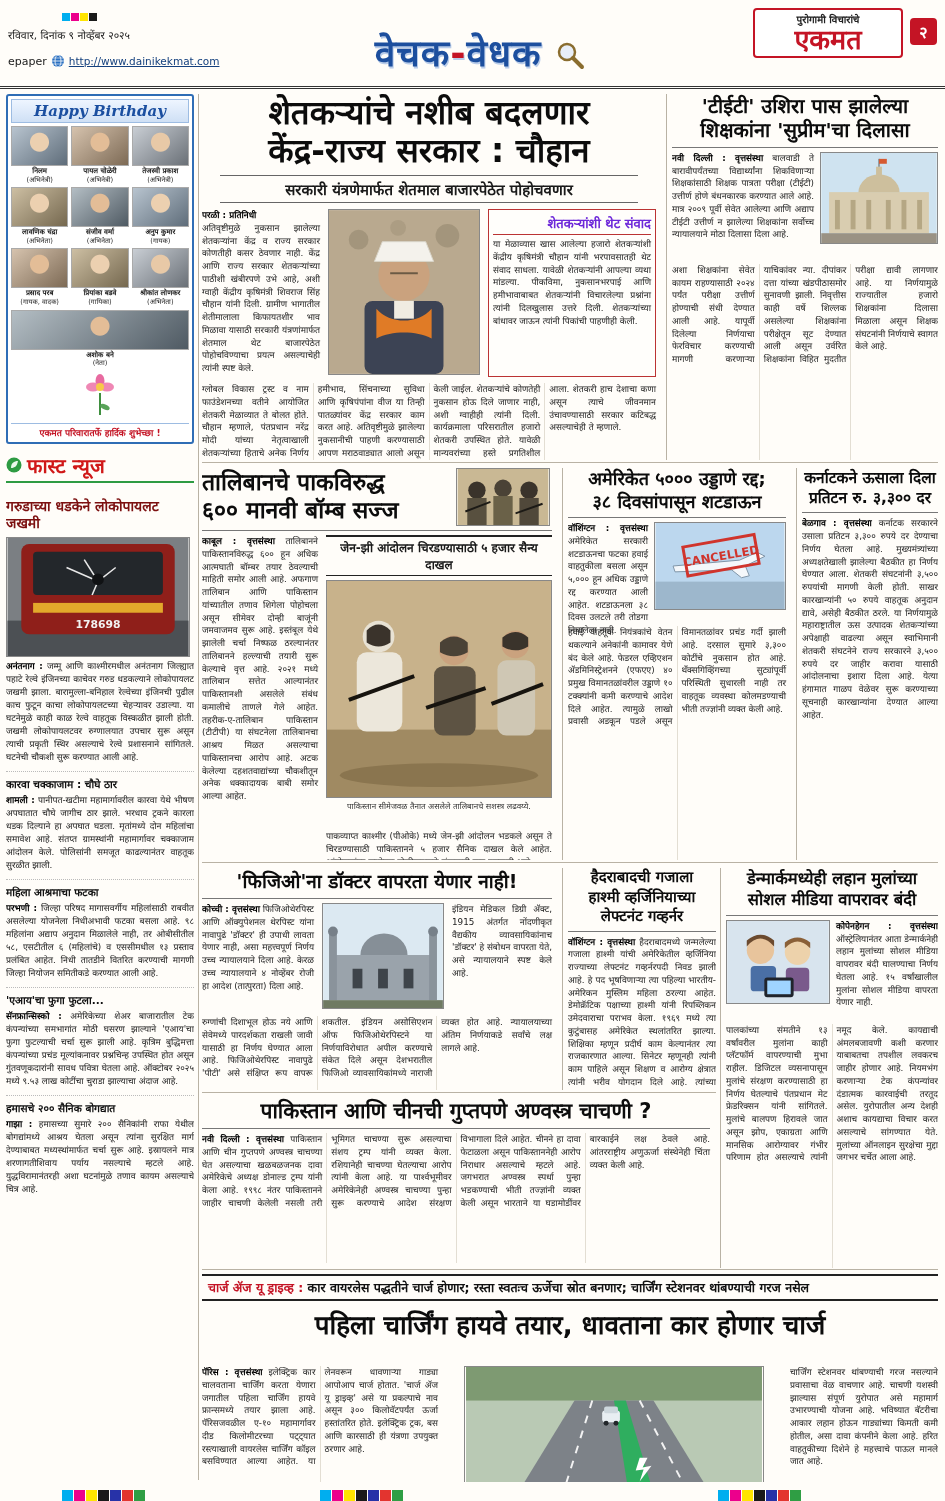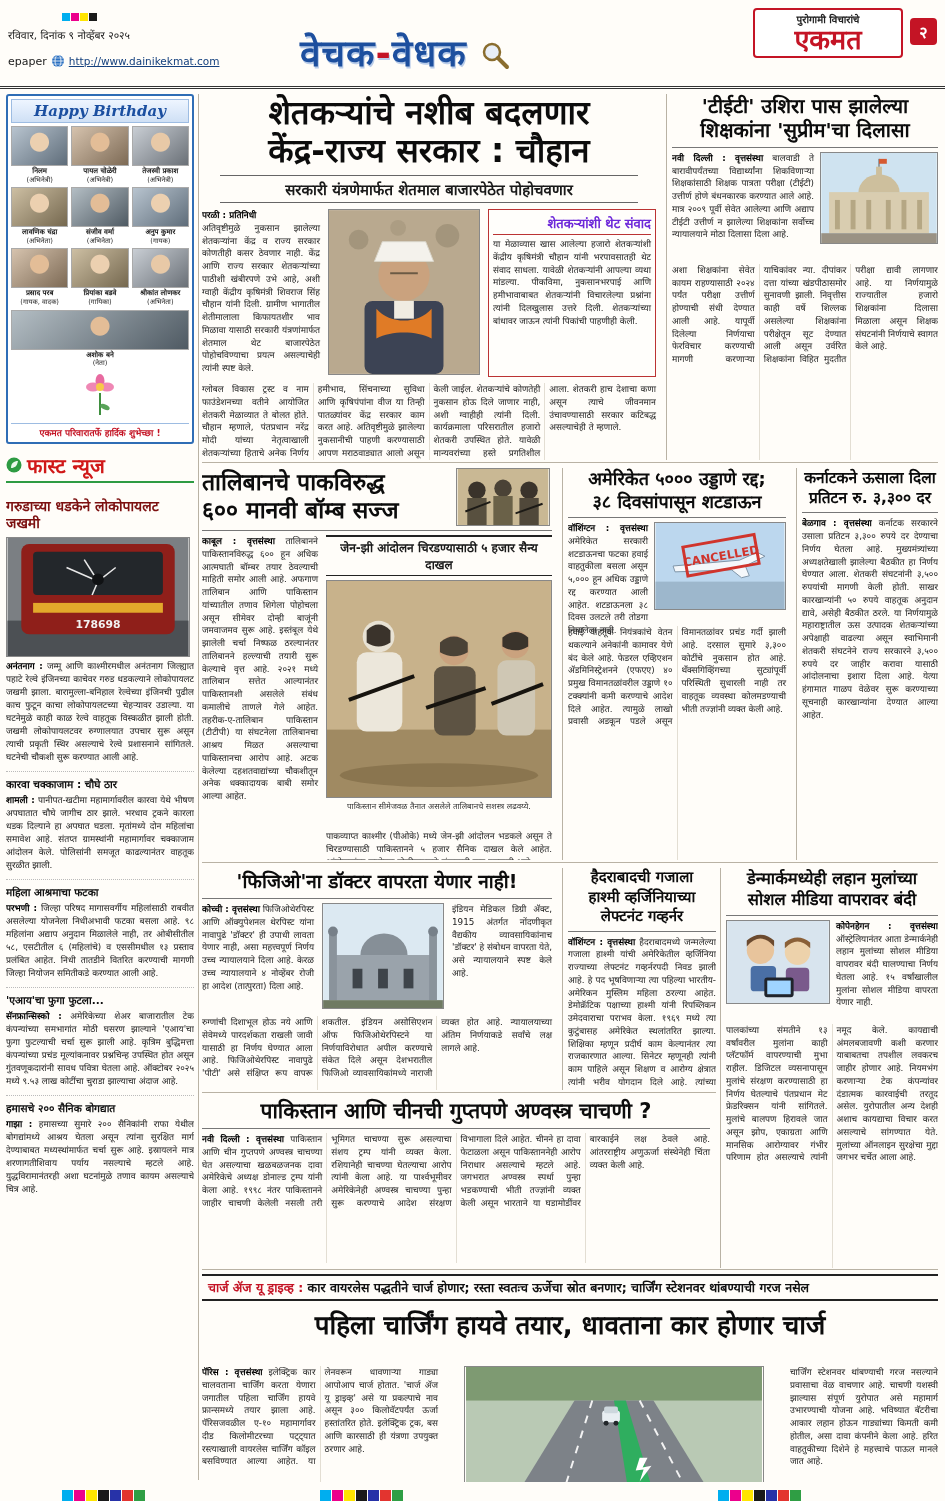--- a/index.html
+++ b/index.html
@@ -12,21 +12,21 @@
   .dl{font-weight:bold;color:#000}
   .cols2{columns:2;column-gap:9px;column-rule:1px solid #e3ded3}
   .cols3{columns:3;column-gap:9px;column-rule:1px solid #e3ded3}
   .cols4{columns:4;column-gap:9px;column-rule:1px solid #e3ded3}
   .vline{position:absolute;width:0;border-left:1px solid #b9b2a4}
   .hline{position:absolute;height:0;border-top:1px solid #b9b2a4}
   
   .hdr-top{position:absolute;left:8px;top:28px;font-size:10.5px;color:#222}
   .epaper-row{position:absolute;left:8px;top:54px;display:flex;align-items:center;gap:4px;font-size:11px}
   .epaper-url{color:#14407e;text-decoration:underline;font-size:10.5px}
-  .sec-title{position:absolute;left:300px;top:26px;width:360px;font-weight:bold;font-size:37px;letter-spacing:1px;color:#1d4f9e;text-shadow:1px 2px 0 #b9cce9}
+  .sec-title{position:absolute;left:300px;top:26px;width:360px;text-align:center;font-weight:bold;font-size:37px;letter-spacing:1px;color:#1d4f9e;text-shadow:1px 2px 0 #b9cce9}
   .sec-title .sep{color:#c41425}
   .mast-box{position:absolute;right:42px;top:8px;width:150px;border:2px solid #c41425;border-radius:4px;background:#fff;text-align:center;padding:2px 4px}
   .mast-tag{font-size:10px;font-weight:bold;color:#222}
   .mast-name{font-size:27px;font-weight:bold;color:#c41425;line-height:1.05}
   .pageno{position:absolute;right:8px;top:18px;width:27px;height:27px;background:#c41425;color:#fff;font-weight:bold;font-size:16px;display:flex;align-items:center;justify-content:center;border-radius:4px}
   .hdr-rule{position:absolute;left:0;top:86px;width:945px;border-top:3px double #333}
   .rs{display:inline-block;width:11px;height:11px;margin-right:1px}
   .rs.sm{width:8px;height:8px}
   
   .bday{border:2px solid #2f6db5;border-radius:3px;padding:3px;background:#fff}

